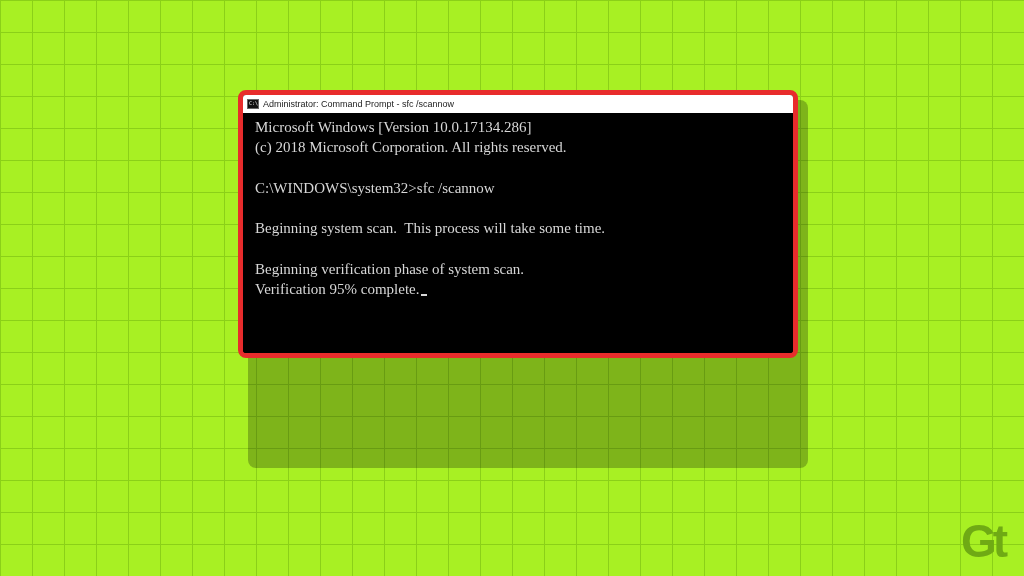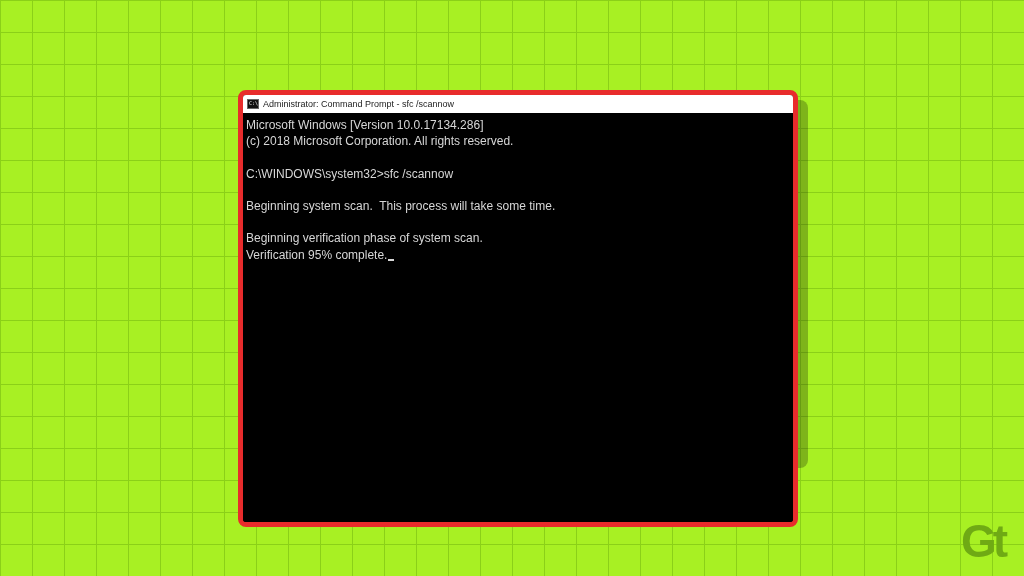--- a/index.html
+++ b/index.html
@@ -22,21 +22,21 @@
     width: 560px;
     height: 368px;
     background: rgba(0,0,0,0.25);
     border-radius: 8px;
   }
   .window {
     position: absolute;
     left: 238px;
     top: 90px;
     width: 560px;
-    height: 437px;
+    height: 268px;
     background: #000;
     border: 5px solid #e82c2c;
     border-radius: 8px;
     display: flex;
     flex-direction: column;
     overflow: hidden;
   }
   .titlebar {
     height: 18px;
     background: #fff;
@@ -64,24 +64,24 @@
     font-family: monospace;
   }
   .titlebar .title-text {
     color: #222;
     white-space: nowrap;
   }
   .terminal {
     flex: 1;
     background: #000;
     color: #d7d7d7;
-    font-family: Liberation Sans, sans-serif;
-    font-size: 12px;
+    font-family: Liberation Serif, serif;
+    font-size: 15px;
     line-height: 1.35;
-    padding: 4px 3px;
+    padding: 4px 12px;
     white-space: pre;
     overflow: hidden;
   }
   .cursor {
     display: inline-block;
     width: 6px;
     height: 2px;
     background: #d7d7d7;
     vertical-align: baseline;
     margin-left: 1px;

